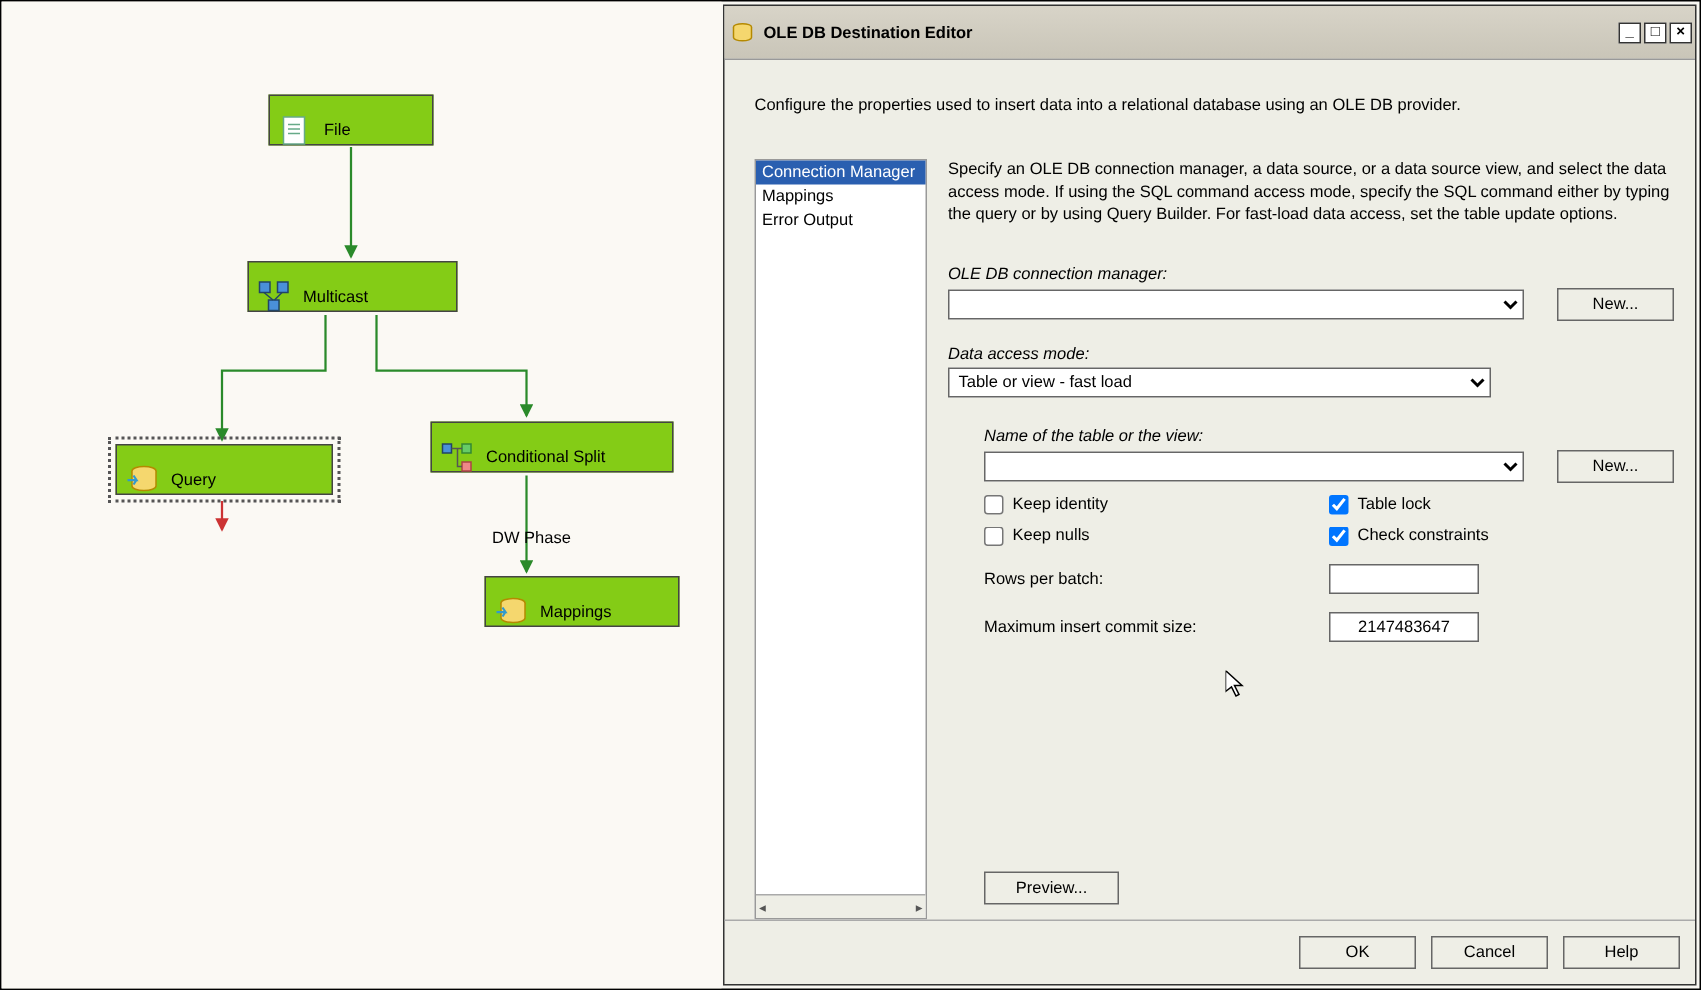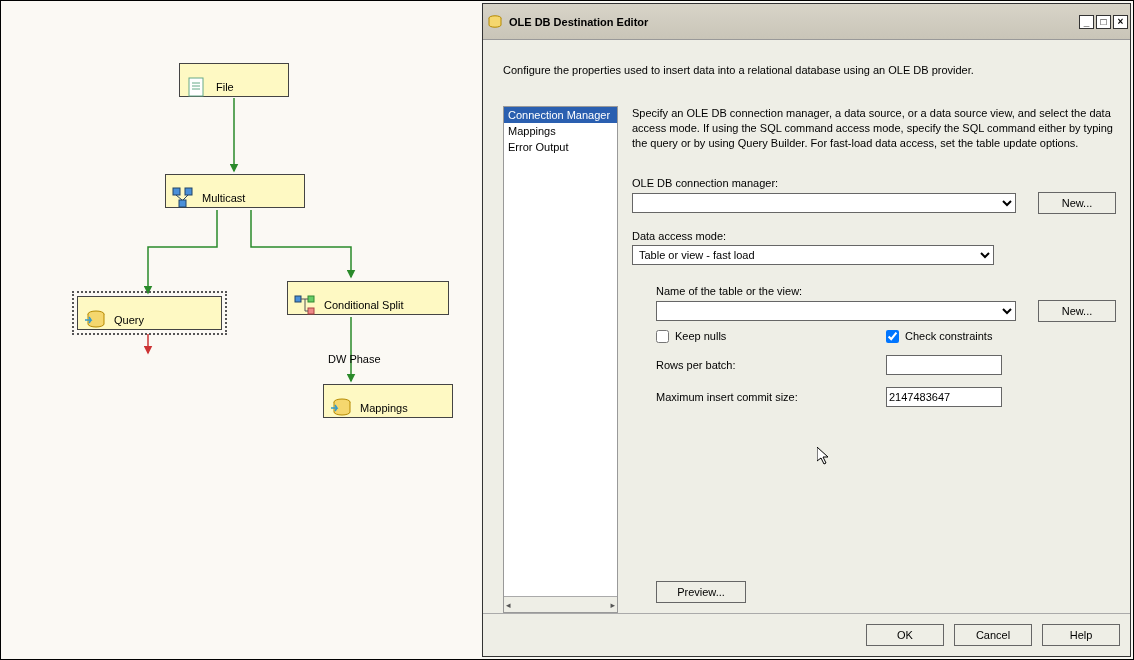--- a/index.html
+++ b/index.html
@@ -17,21 +17,21 @@
 
   
   .canvas {
     position: absolute;
     left: 0; top: 0;
     width: 480px; height: 658px;
     background: #fbf9f4;
   }
   .node {
     position: absolute;
-    background: #fef9c3;
+    background: #84cc16;
     border: 1px solid #444;
     display: flex;
     align-items: center;
     padding: 16px 8px 2px 4px;
     gap: 6px;
     height: 34px;
   }
   .node .icon {
     width: 26px; height: 26px;
     display: flex; align-items: center; justify-content: center;
@@ -121,20 +121,21 @@
     line-height: 1.35;
   }
   .form-row {
     display: flex;
     align-items: center;
     gap: 22px;
     margin-bottom: 6px;
   }
   .label-above {
     margin-bottom: 3px;
+    font-style: italic;
   }
   select, input[type=text] {
     font-family: inherit;
     font-size: 11px;
     height: 20px;
     border: 1px solid #666;
     background: #fff;
     padding: 0 2px;
   }
   .btn {
@@ -161,21 +162,21 @@
     gap: 6px;
     width: 230px;
   }
   .check-cell input { margin:0; width:13px; height:13px; }
   .kv-row {
     display: flex;
     align-items: center;
     margin-top: 12px;
   }
   .kv-row .kv-label { width: 230px; }
-  .kv-row input { width: 116px; }
+  .kv-row input { width: 100px; text-align: center; }
 
   .hscroll-stub {
     height: 16px;
     border-top: 1px solid #aaa;
     position: absolute;
     left: 0; right: 0; bottom: 0;
     background: #eeeee6;
     display: flex;
     justify-content: space-between;
     align-items: center;
@@ -341,20 +342,30 @@
           <div class="form-row">
             <select style="flex:1" value="">
               <option></option>
             </select>
             <button class="btn">New...</button>
           </div>
 
           <div class="check-row">
             <label class="check-cell">
               <input type="checkbox" style="">
+              <span>Keep identity</span>
+            </label>
+            <label class="check-cell">
+              <input type="checkbox" checked="" style="">
+              <span>Table lock</span>
+            </label>
+          </div>
+          <div class="check-row">
+            <label class="check-cell">
+              <input type="checkbox" style="">
               <span>Keep nulls</span>
             </label>
             <label class="check-cell">
               <input type="checkbox" checked="" style="">
               <span>Check constraints</span>
             </label>
           </div>
 
           <div class="kv-row">
             <span class="kv-label">Rows per batch:</span>

